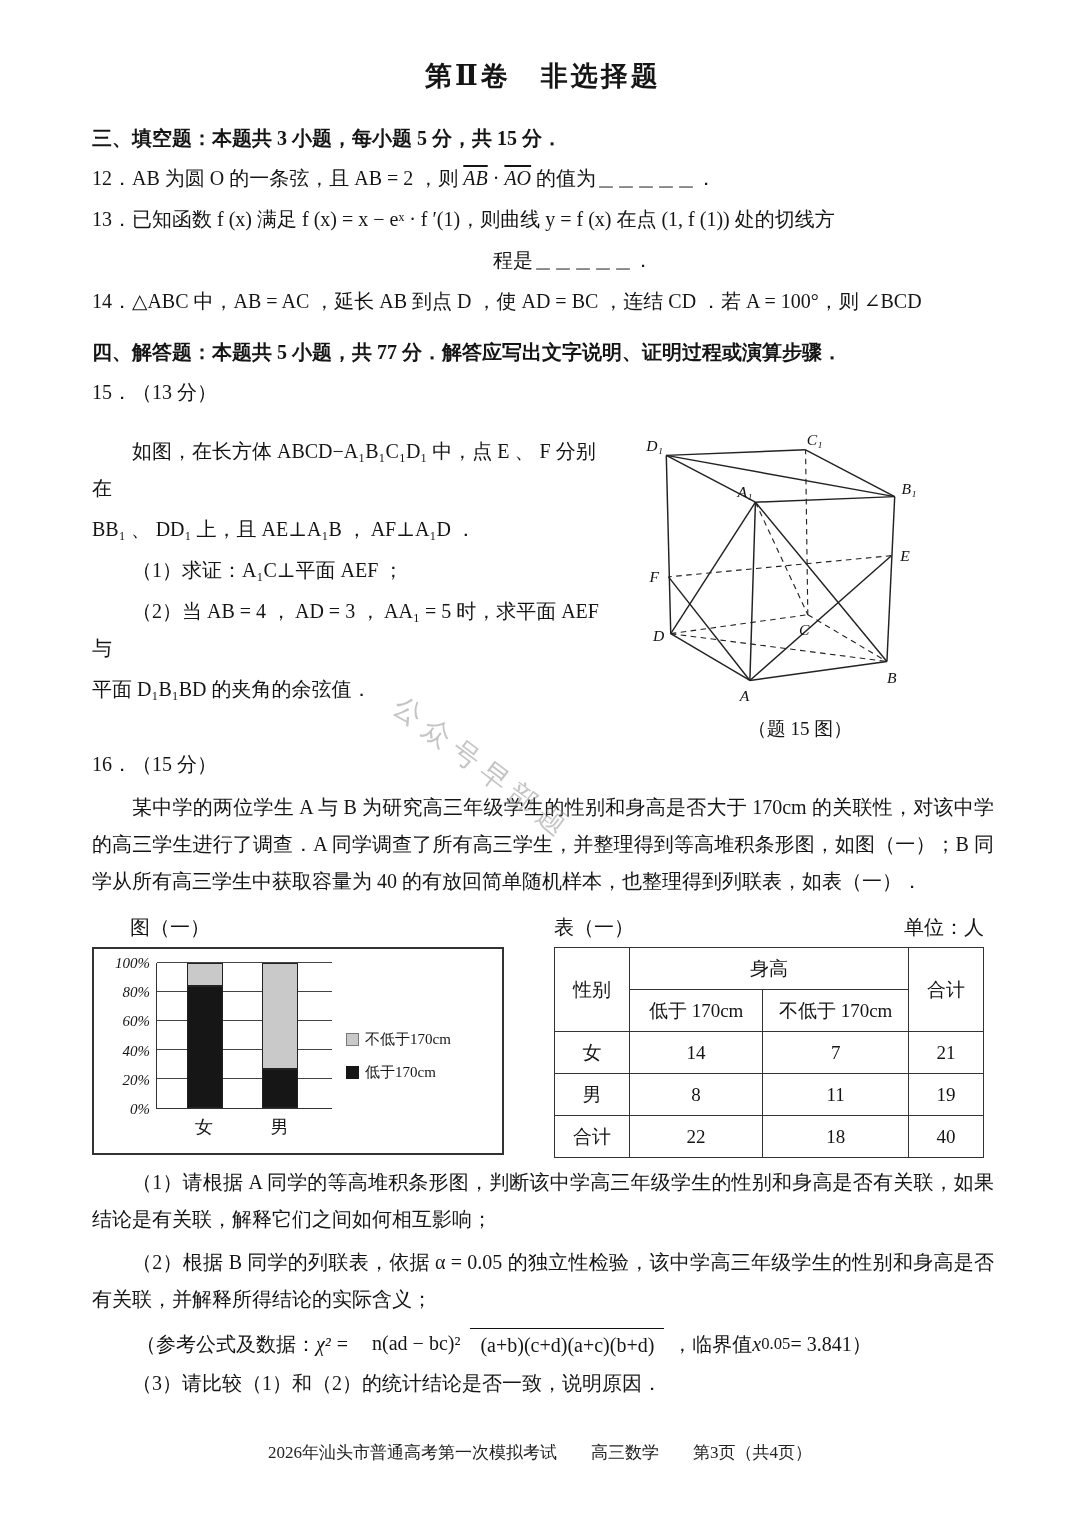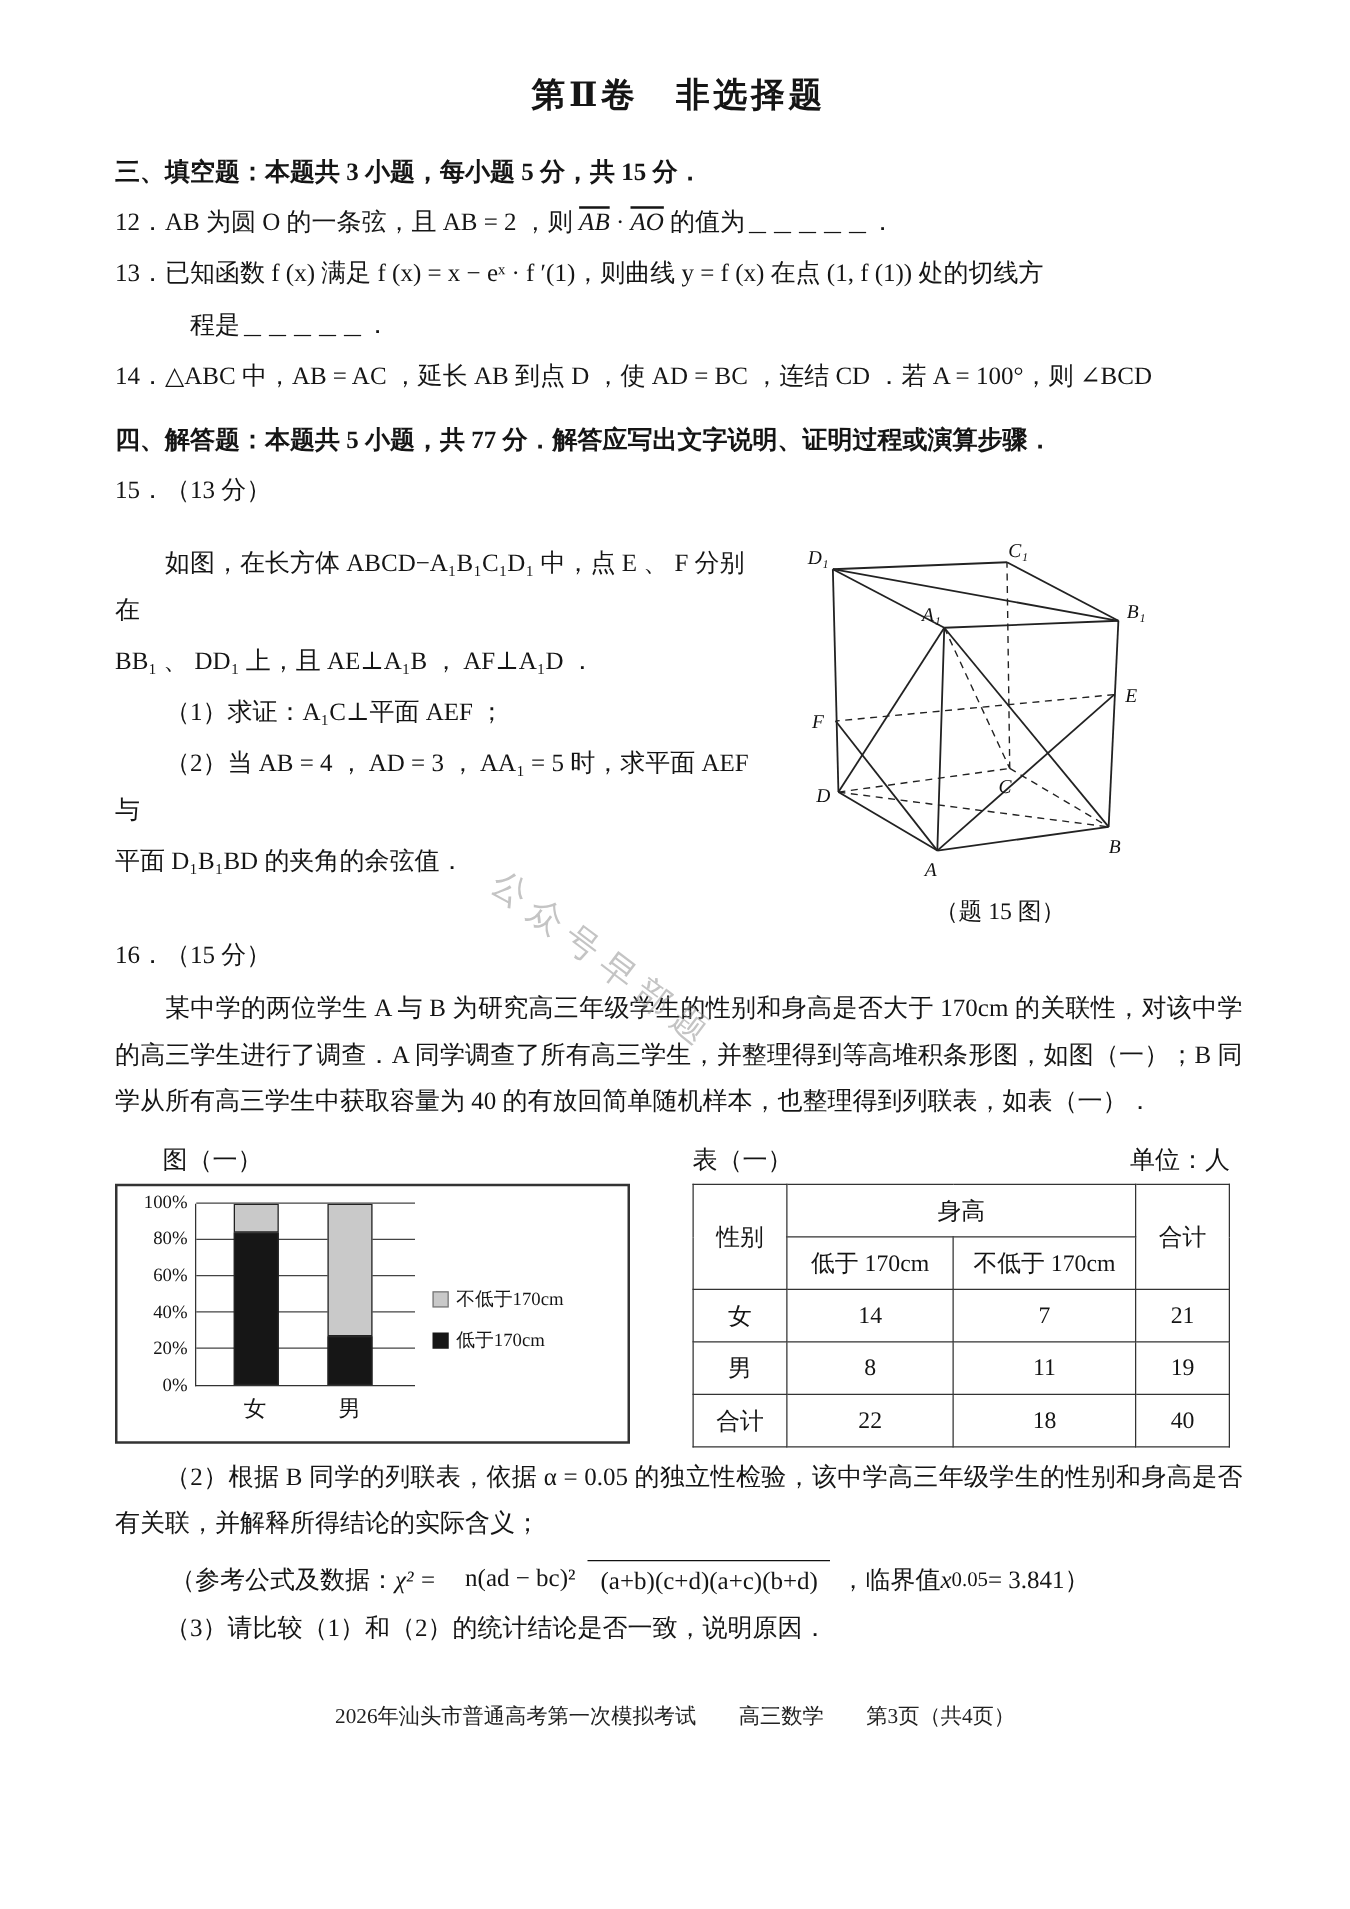--- a/index.html
+++ b/index.html
@@ -9,21 +9,21 @@
     color:#151515;
     font-family:"Liberation Serif","DejaVu Serif",serif;
     font-size:20px;
   }
   .page { position:relative; padding:58px 86px 110px 92px; }
 
   .title { text-align:center; font-size:27px; font-weight:bold; letter-spacing:3px; margin-bottom:26px; }
 
   .sec-header { font-weight:bold; line-height:1.8; margin-top:14px; }
   .q { line-height:1.85; margin-top:4px; }
-  .cont { margin-left:60px; }
+  .cont { margin-left:60px;text-align:center; }
   .ovl { text-decoration:overline; font-style:italic; }
   .math-i { font-style:italic; }
 
   
   .q15-wrap { display:flex; margin-top:18px; }
   .q15-left { width:57%; }
   .q15-left .p-indent { text-indent:2em; }
   .q15-right { width:43%; display:flex; flex-direction:column; align-items:center; padding-top:4px; }
   .fig-caption { margin-top:2px; font-size:19px; }
   svg text { font-family:"Liberation Serif","DejaVu Serif",serif; }
@@ -32,21 +32,21 @@
   .para { text-align:justify; text-indent:2em; line-height:1.85; margin-top:6px; }
   .chart-table-row { display:flex; margin-top:14px; align-items:flex-start; }
   .chart-col { width:440px; }
   .table-col { width:430px; margin-left:22px; }
   .chart-label { margin:0 0 6px 38px; }
   .table-head-row { display:flex; justify-content:space-between; margin-bottom:6px; }
 
   
   .chart-frame { border:2px solid #333; width:412px; height:208px; padding:14px 8px 4px 10px; display:flex; }
   .y-axis { position:relative; width:52px; height:146px; font-size:15px; }
-  .ytick { position:absolute; right:6px; transform:translateY(50%); line-height:1; }
+  .ytick { position:absolute; right:6px; transform:translateY(50%); line-height:1;font-style:italic; }
   .plot-col { width:176px; }
   .plot { position:relative; height:146px; border-left:1.5px solid #333; border-bottom:1.5px solid #333; }
   .gridline { position:absolute; left:0; right:0; height:0; border-top:1px solid #444; }
   .bar { position:absolute; bottom:0; width:36px; height:100%; display:flex; flex-direction:column-reverse; }
   .bar-seg { width:100%; border:1px solid #222; }
   .x-labels { position:relative; height:30px; }
   .xlabel { position:absolute; top:6px; width:36px; text-align:center; font-size:18px; }
   .legend { display:flex; flex-direction:column; justify-content:center; gap:14px; margin-left:14px; font-size:15px; }
   .legend-item { display:flex; align-items:center; gap:6px; white-space:nowrap; }
   .legend-sq { width:13px; height:13px; display:inline-block; flex:0 0 13px; }
@@ -232,20 +232,21 @@
             <td>合计</td>
             <td>22</td>
             <td>18</td>
             <td>40</td>
           </tr>
         </tbody>
           </table>
       </div>
     </div>
 
+    <div class="para">（1）请根据 A 同学的等高堆积条形图，判断该中学高三年级学生的性别和身高是否有关联，如果结论是有关联，解释它们之间如何相互影响；</div>
     <div class="para">（2）根据 B 同学的列联表，依据 α = 0.05 的独立性检验，该中学高三年级学生的性别和身高是否有关联，并解释所得结论的实际含义；</div>
 
     <div class="formula-line">
       <span>（参考公式及数据：</span>
       <span class="math-i">χ²</span>
       <span class="feq">=</span>
       <span class="frac">
         <span class="fnum">n(ad − bc)²</span>
         <span class="fden">(a+b)(c+d)(a+c)(b+d)</span>
       </span>

